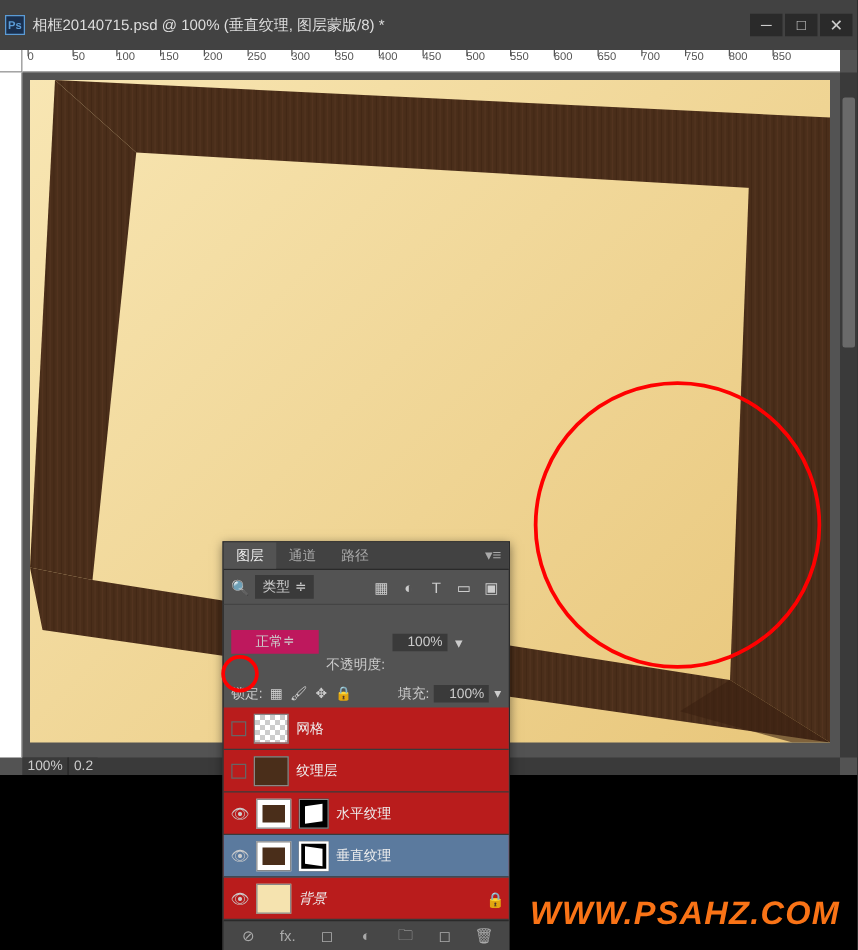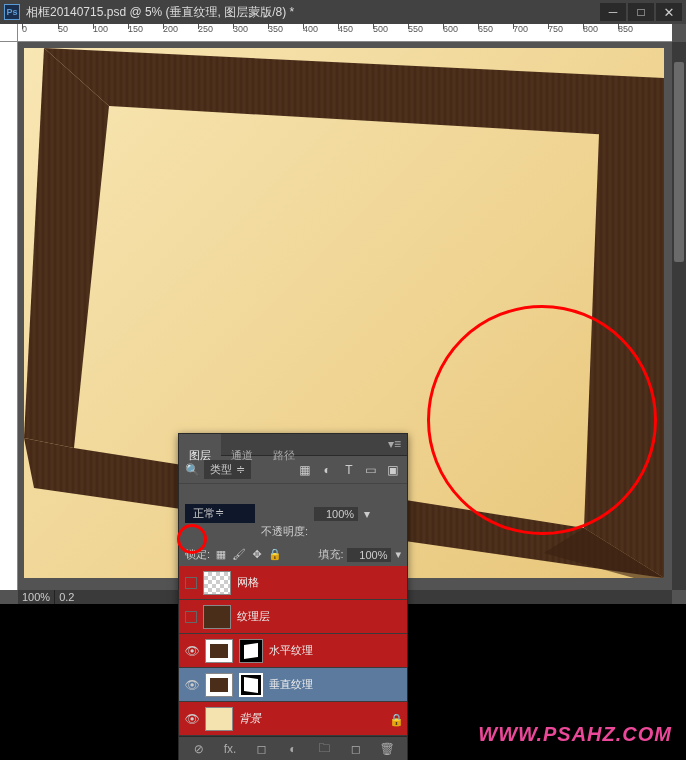--- a/index.html
+++ b/index.html
@@ -1,18 +1,18 @@
 <!DOCTYPE html>
 <html><head>
   <meta charset="utf-8">
   <style>
     * { margin: 0; padding: 0; box-sizing: border-box; }
     body { width: 686px; height: 760px; background: #000; font-family: "Microsoft YaHei", Arial, sans-serif; font-size: 12px; color: #ccc; overflow: hidden; position: relative; }
     
-    .titlebar { background: #424242; height: 24px; display: flex; align-items: center; padding: 0 4px; }
+    .titlebar { background: #424242; height: 40px; display: flex; align-items: center; padding: 0 4px; }
     .ps-icon { width: 16px; height: 16px; background: #1a2f4d; border: 1px solid #5b9bd5; color: #5b9bd5; font-size: 9px; font-weight: bold; display: flex; align-items: center; justify-content: center; margin-right: 6px; }
     .title-text { flex: 1; color: #ddd; font-size: 12px; }
     .win-btns { display: flex; gap: 2px; }
     .win-btn { width: 26px; height: 18px; background: #2a2a2a; display: flex; align-items: center; justify-content: center; color: #ccc; cursor: pointer; }
     .win-btn.close { font-size: 13px; }
     
     .workspace { position: relative; background: #535353; height: 580px; }
     .ruler-h { position: absolute; top: 0; left: 18px; right: 14px; height: 18px; background: #fff; border-bottom: 1px solid #888; overflow: hidden; }
     .ruler-v { position: absolute; top: 18px; left: 0; width: 18px; bottom: 14px; background: #fff; border-right: 1px solid #888; overflow: hidden; }
     .ruler-corner { position: absolute; top: 0; left: 0; width: 18px; height: 18px; background: #fff; border-right: 1px solid #888; border-bottom: 1px solid #888; }
@@ -26,31 +26,31 @@
     .scrollbar-v .thumb { position: absolute; top: 20px; left: 2px; right: 2px; height: 200px; background: #6a6a6a; border-radius: 2px; }
     .scrollbar-h { position: absolute; bottom: 0; left: 18px; right: 14px; height: 14px; background: #3a3a3a; display: flex; align-items: center; }
     .zoom-display { background: #3a3a3a; color: #ccc; padding: 0 4px; font-size: 11px; border-right: 1px solid #222; height: 100%; display: flex; align-items: center; }
     
     .red-circle { position: absolute; border: 3px solid #ff0000; border-radius: 50%; pointer-events: none; }
     .red-circle.big { width: 230px; height: 230px; top: 305px; left: 427px; }
     .red-circle.small { width: 30px; height: 30px; top: 524px; left: 177px; }
     
     .layers-panel { position: absolute; top: 433px; left: 178px; width: 230px; background: #535353; border: 1px solid #2a2a2a; box-shadow: 0 2px 8px rgba(0,0,0,0.5); }
     .panel-tabs { display: flex; background: #424242; border-bottom: 1px solid #2a2a2a; height: 22px; }
-    .panel-tab { padding: 14px 10px; color: #aaa; font-size: 11px; cursor: pointer; }
+    .panel-tab { padding: 3px 10px; color: #aaa; font-size: 11px; cursor: pointer; }
     .panel-tab.active { background: #535353; color: #eee; }
     .panel-menu { margin-left: auto; padding: 3px 6px; color: #aaa; }
     
     .panel-row { display: flex; align-items: center; padding: 4px 6px; gap: 4px; border-bottom: 1px solid #444; }
     .type-select { background: #3a3a3a; color: #ccc; padding: 2px 6px; font-size: 11px; display: flex; align-items: center; gap: 4px; }
     .type-icons { display: flex; gap: 6px; margin-left: auto; }
     .type-icon { width: 16px; height: 16px; display: flex; align-items: center; justify-content: center; color: #ccc; font-size: 12px; }
     
     .blend-row { display: flex; align-items: center; padding: 4px 6px; gap: 6px; }
-    .blend-select { background: #0f172a; color: #ccc; padding: 2px 8px; font-size: 11px; flex: 0 0 70px; display: flex; justify-content: flex-start; }
+    .blend-select { background: #be185d; color: #ccc; padding: 2px 8px; font-size: 11px; flex: 0 0 70px; display: flex; justify-content: center; }
     .opacity-label { font-size: 11px; color: #ccc; margin-top: 36px; }
     .opacity-input { background: #3a3a3a; color: #ccc; padding: 1px 4px; font-size: 11px; width: 44px; text-align: right; }
     
     .lock-row { display: flex; align-items: center; padding: 4px 6px; gap: 4px; font-size: 11px; }
     .lock-icons { display: flex; gap: 4px; }
     .lock-icon { width: 14px; height: 14px; display: flex; align-items: center; justify-content: center; }
     
     .layer-list { background: #b91c1c; }
     .layer-item { display: flex; align-items: center; padding: 4px 6px; gap: 6px; border-bottom: 1px solid #3a3a3a; min-height: 34px; }
     .layer-item.selected { background: #5b7a9e; }
@@ -58,28 +58,28 @@
     .layer-thumb { width: 28px; height: 24px; background: #666; border: 1px solid #888; flex-shrink: 0; }
     .layer-thumb.checker { background: repeating-conic-gradient(#ccc 0 25%, #fff 0 50%) 0 0/8px 8px; }
     .mask-thumb { width: 24px; height: 24px; background: #000; border: 1px solid #888; flex-shrink: 0; display: flex; align-items: center; justify-content: center; }
     .mask-thumb .mask-shape { width: 14px; height: 14px; background: #fff; }
     .layer-name { font-size: 11px; color: #eee; }
     .layer-lock-badge { width: 12px; height: 12px; margin-left: auto; color: #ccc; }
     
     .panel-footer { display: flex; justify-content: space-around; padding: 4px; background: #474747; border-top: 1px solid #2a2a2a; }
     .footer-icon { width: 16px; height: 16px; display: flex; align-items: center; justify-content: center; color: #aaa; font-size: 12px; }
     
-    .watermark { position: absolute; bottom: 14px; right: 14px; color: #ec4899; font-size: 20px; font-weight: bold; font-style: italic; font-family: Arial, sans-serif; letter-spacing: 1px; }
+    .watermark { position: absolute; bottom: 14px; right: 14px; color: #f97316; font-size: 26px; font-weight: bold; font-style: italic; font-family: Arial, sans-serif; letter-spacing: 1px; }
   </style>
 </head>
 <body>
 
 <div class="titlebar">
   <div class="ps-icon">Ps</div>
-  <div class="title-text">相框20140715.psd @ 5% (垂直纹理, 图层蒙版/8) *</div>
+  <div class="title-text">相框20140715.psd @ 100% (垂直纹理, 图层蒙版/8) *</div>
   <div class="win-btns">
     <div class="win-btn">─</div>
     <div class="win-btn">□</div>
     <div class="win-btn close">✕</div>
   </div>
 </div>
 
 <div class="workspace">
   <div class="ruler-corner"></div>
   <div class="ruler-h">

